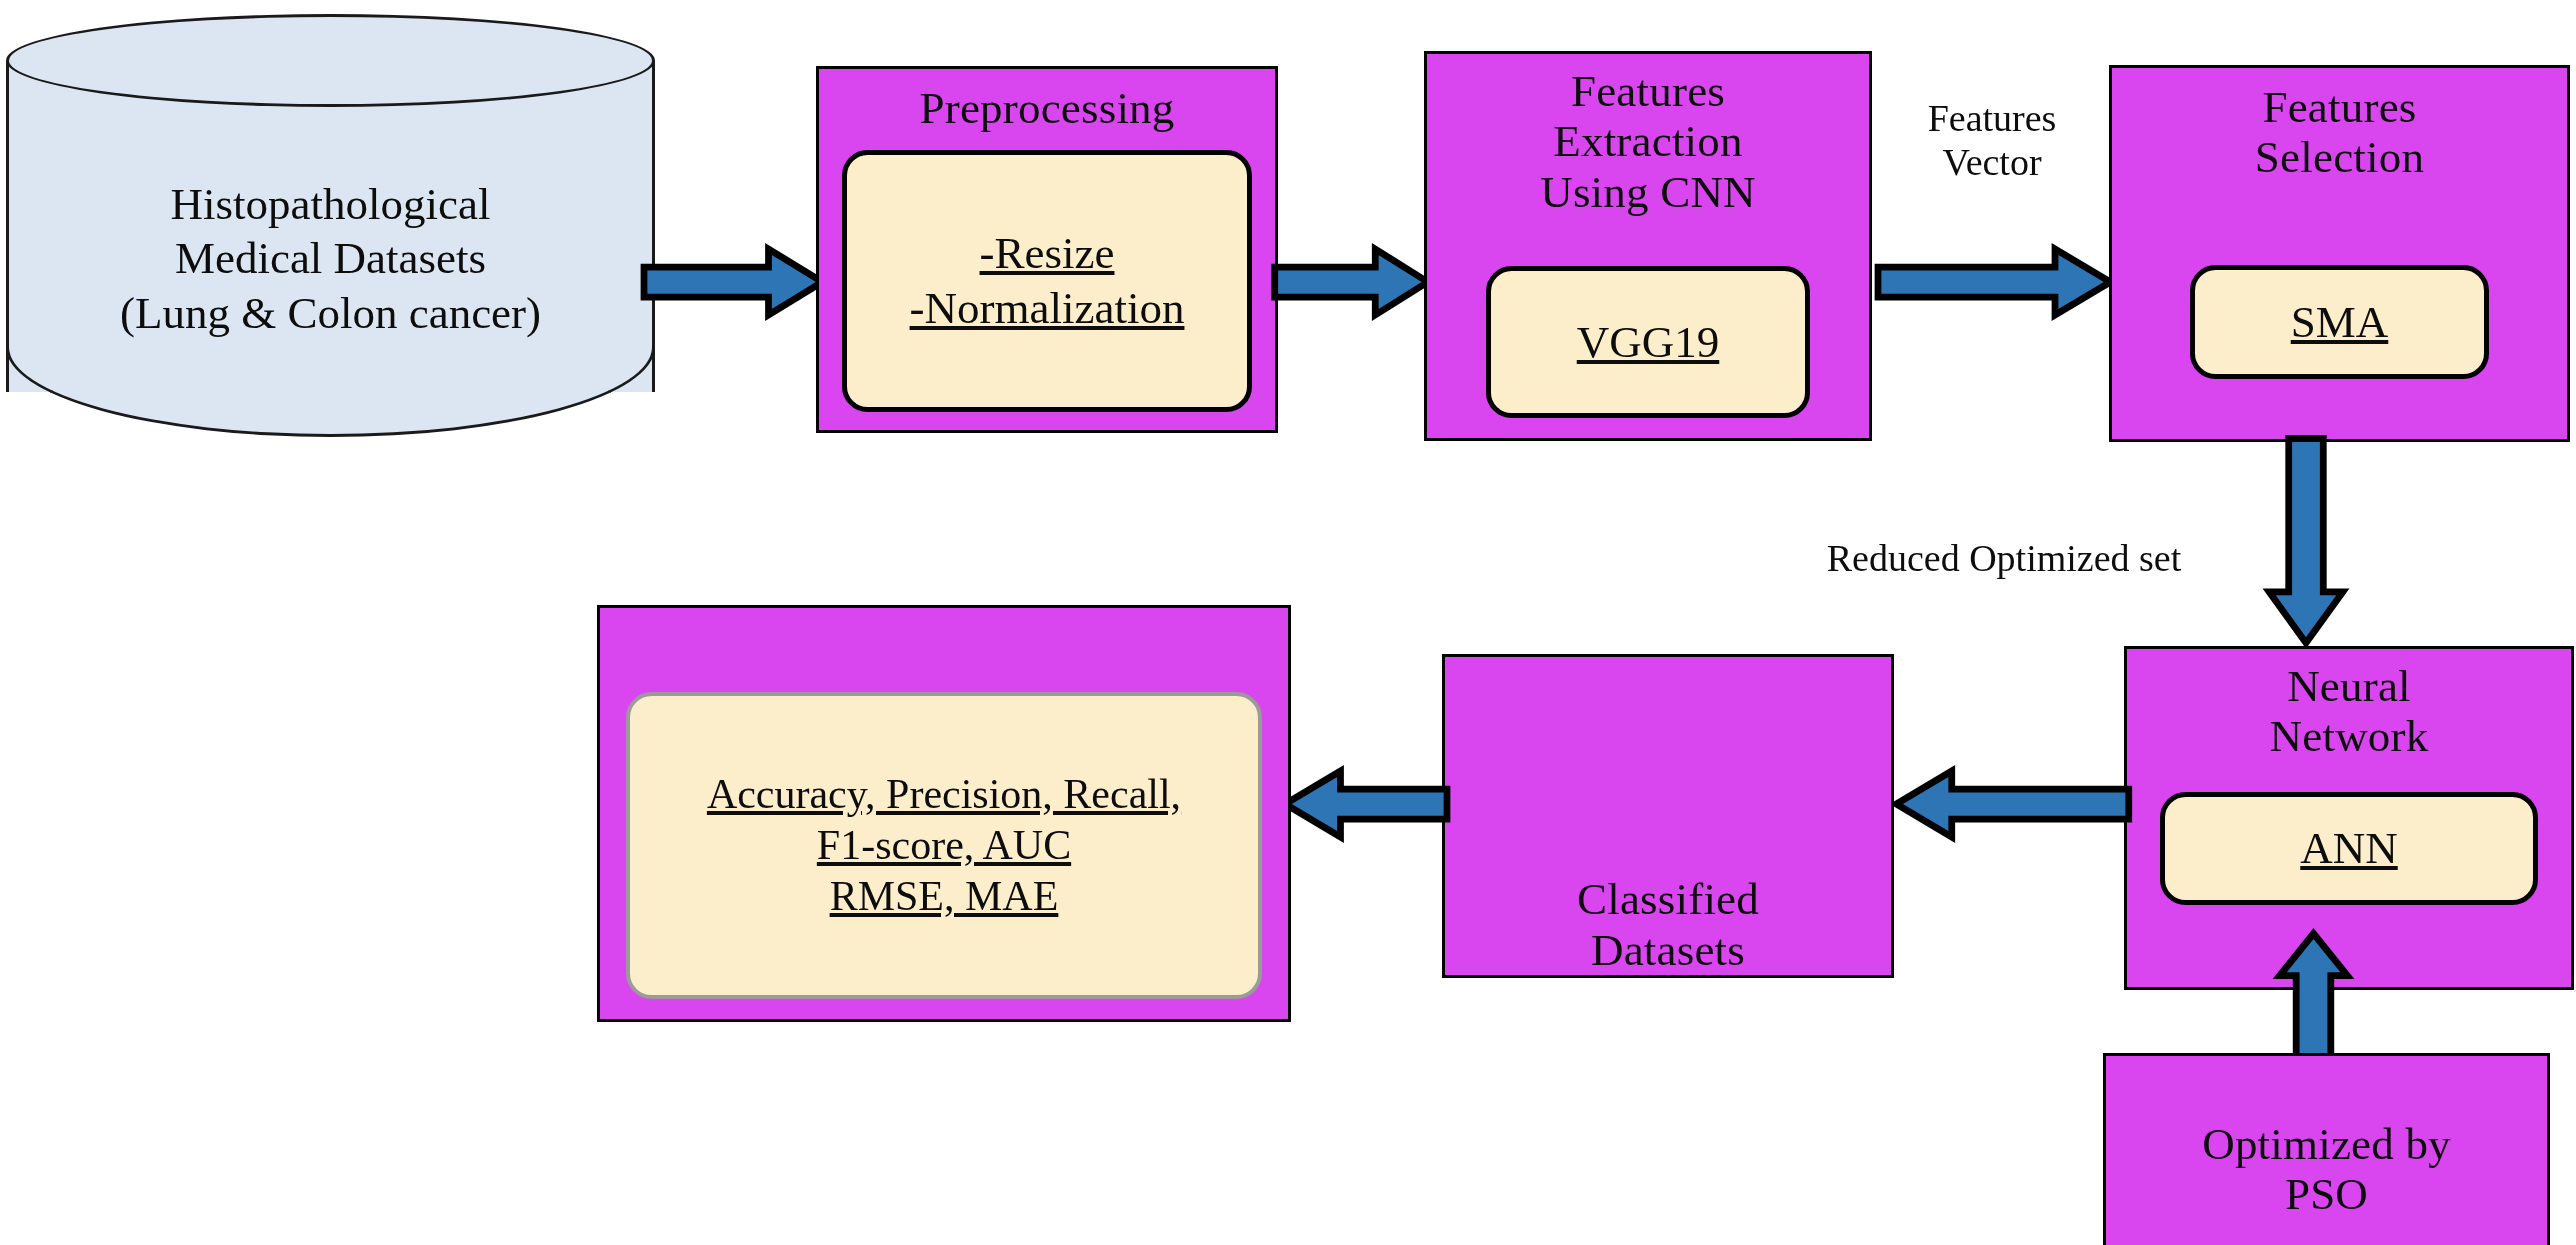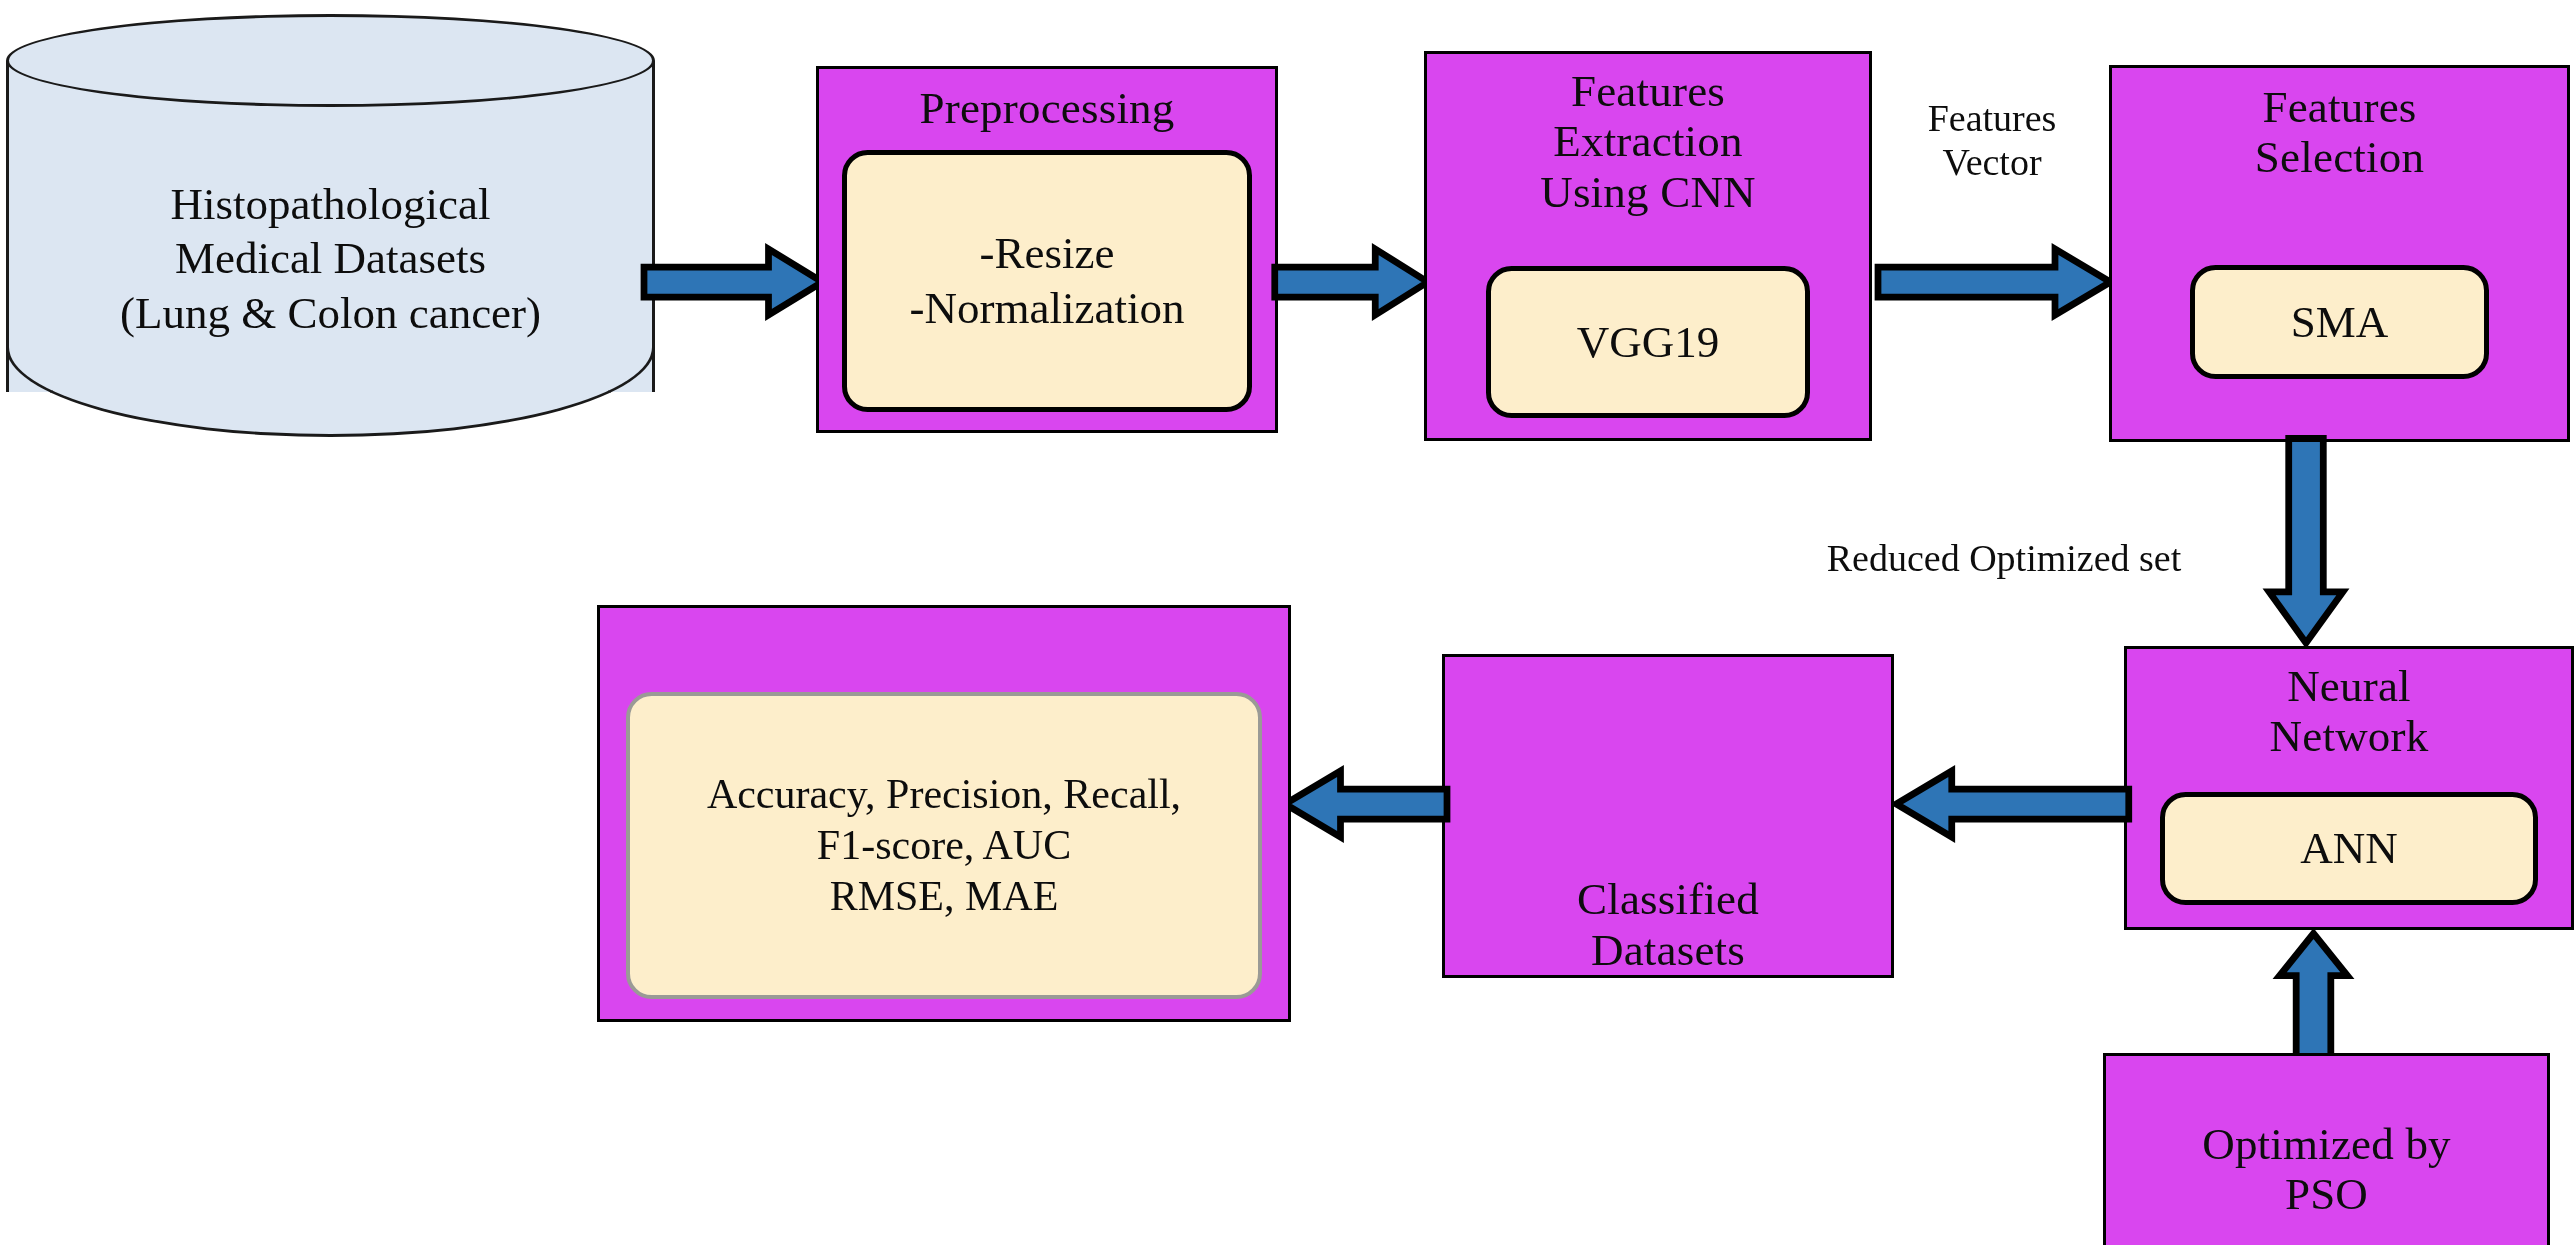--- a/index.html
+++ b/index.html
@@ -40,20 +40,21 @@
   .inner {
     position: absolute;
     box-sizing: border-box;
     background: #fdeecb;
     border: 5.3px solid #000000;
     border-radius: 25.6px;
     display: flex;
     flex-direction: column;
     justify-content: center;
     text-align: center;
+    text-decoration: underline;
   }
   .inner-text {
     font-size: 45px;
     line-height: 1.22;
     white-space: pre-line;
     text-align: center;
   }
 
   
   #datastore {
@@ -185,21 +186,21 @@
   </div>
 
   <div class="arrow" style="left:2257px; top:437px; width:98px; height:209px;">
     <svg width="98" height="209" viewBox="0 0 130 278">
       <path d="M42,2 L88,2 L88,206 L114,206 L65,274 L16,206 L42,206 Z" fill="#2e75b6" stroke="#000000" stroke-width="9" stroke-linejoin="miter"></path>
     </svg>
   </div>
 
   <div class="edge-label" style="left:1763px; top:536px; width:482px;">Reduced Optimized set</div>
 
-  <div class="node" style="left:2124px; top:646px; width:450px; height:284px;">
+  <div class="node" style="left:2124px; top:646px; width:450px; height:344px;">
     <div class="node-title" style="margin-top:12px;">Neural
 Network</div>
     <div class="inner" style="left:33px; right:33px; top:143px; height:113px;">
       <div class="inner-text">ANN</div>
     </div>
   </div>
 
   <div class="arrow" style="left:2272px; top:932px; width:83px; height:128px;">
     <svg width="83" height="128" viewBox="0 0 110 170">
       <path d="M32,168 L78,168 L78,58 L100,58 L55,2 L10,58 L32,58 Z" fill="#2e75b6" stroke="#000000" stroke-width="9" stroke-linejoin="miter"></path>

